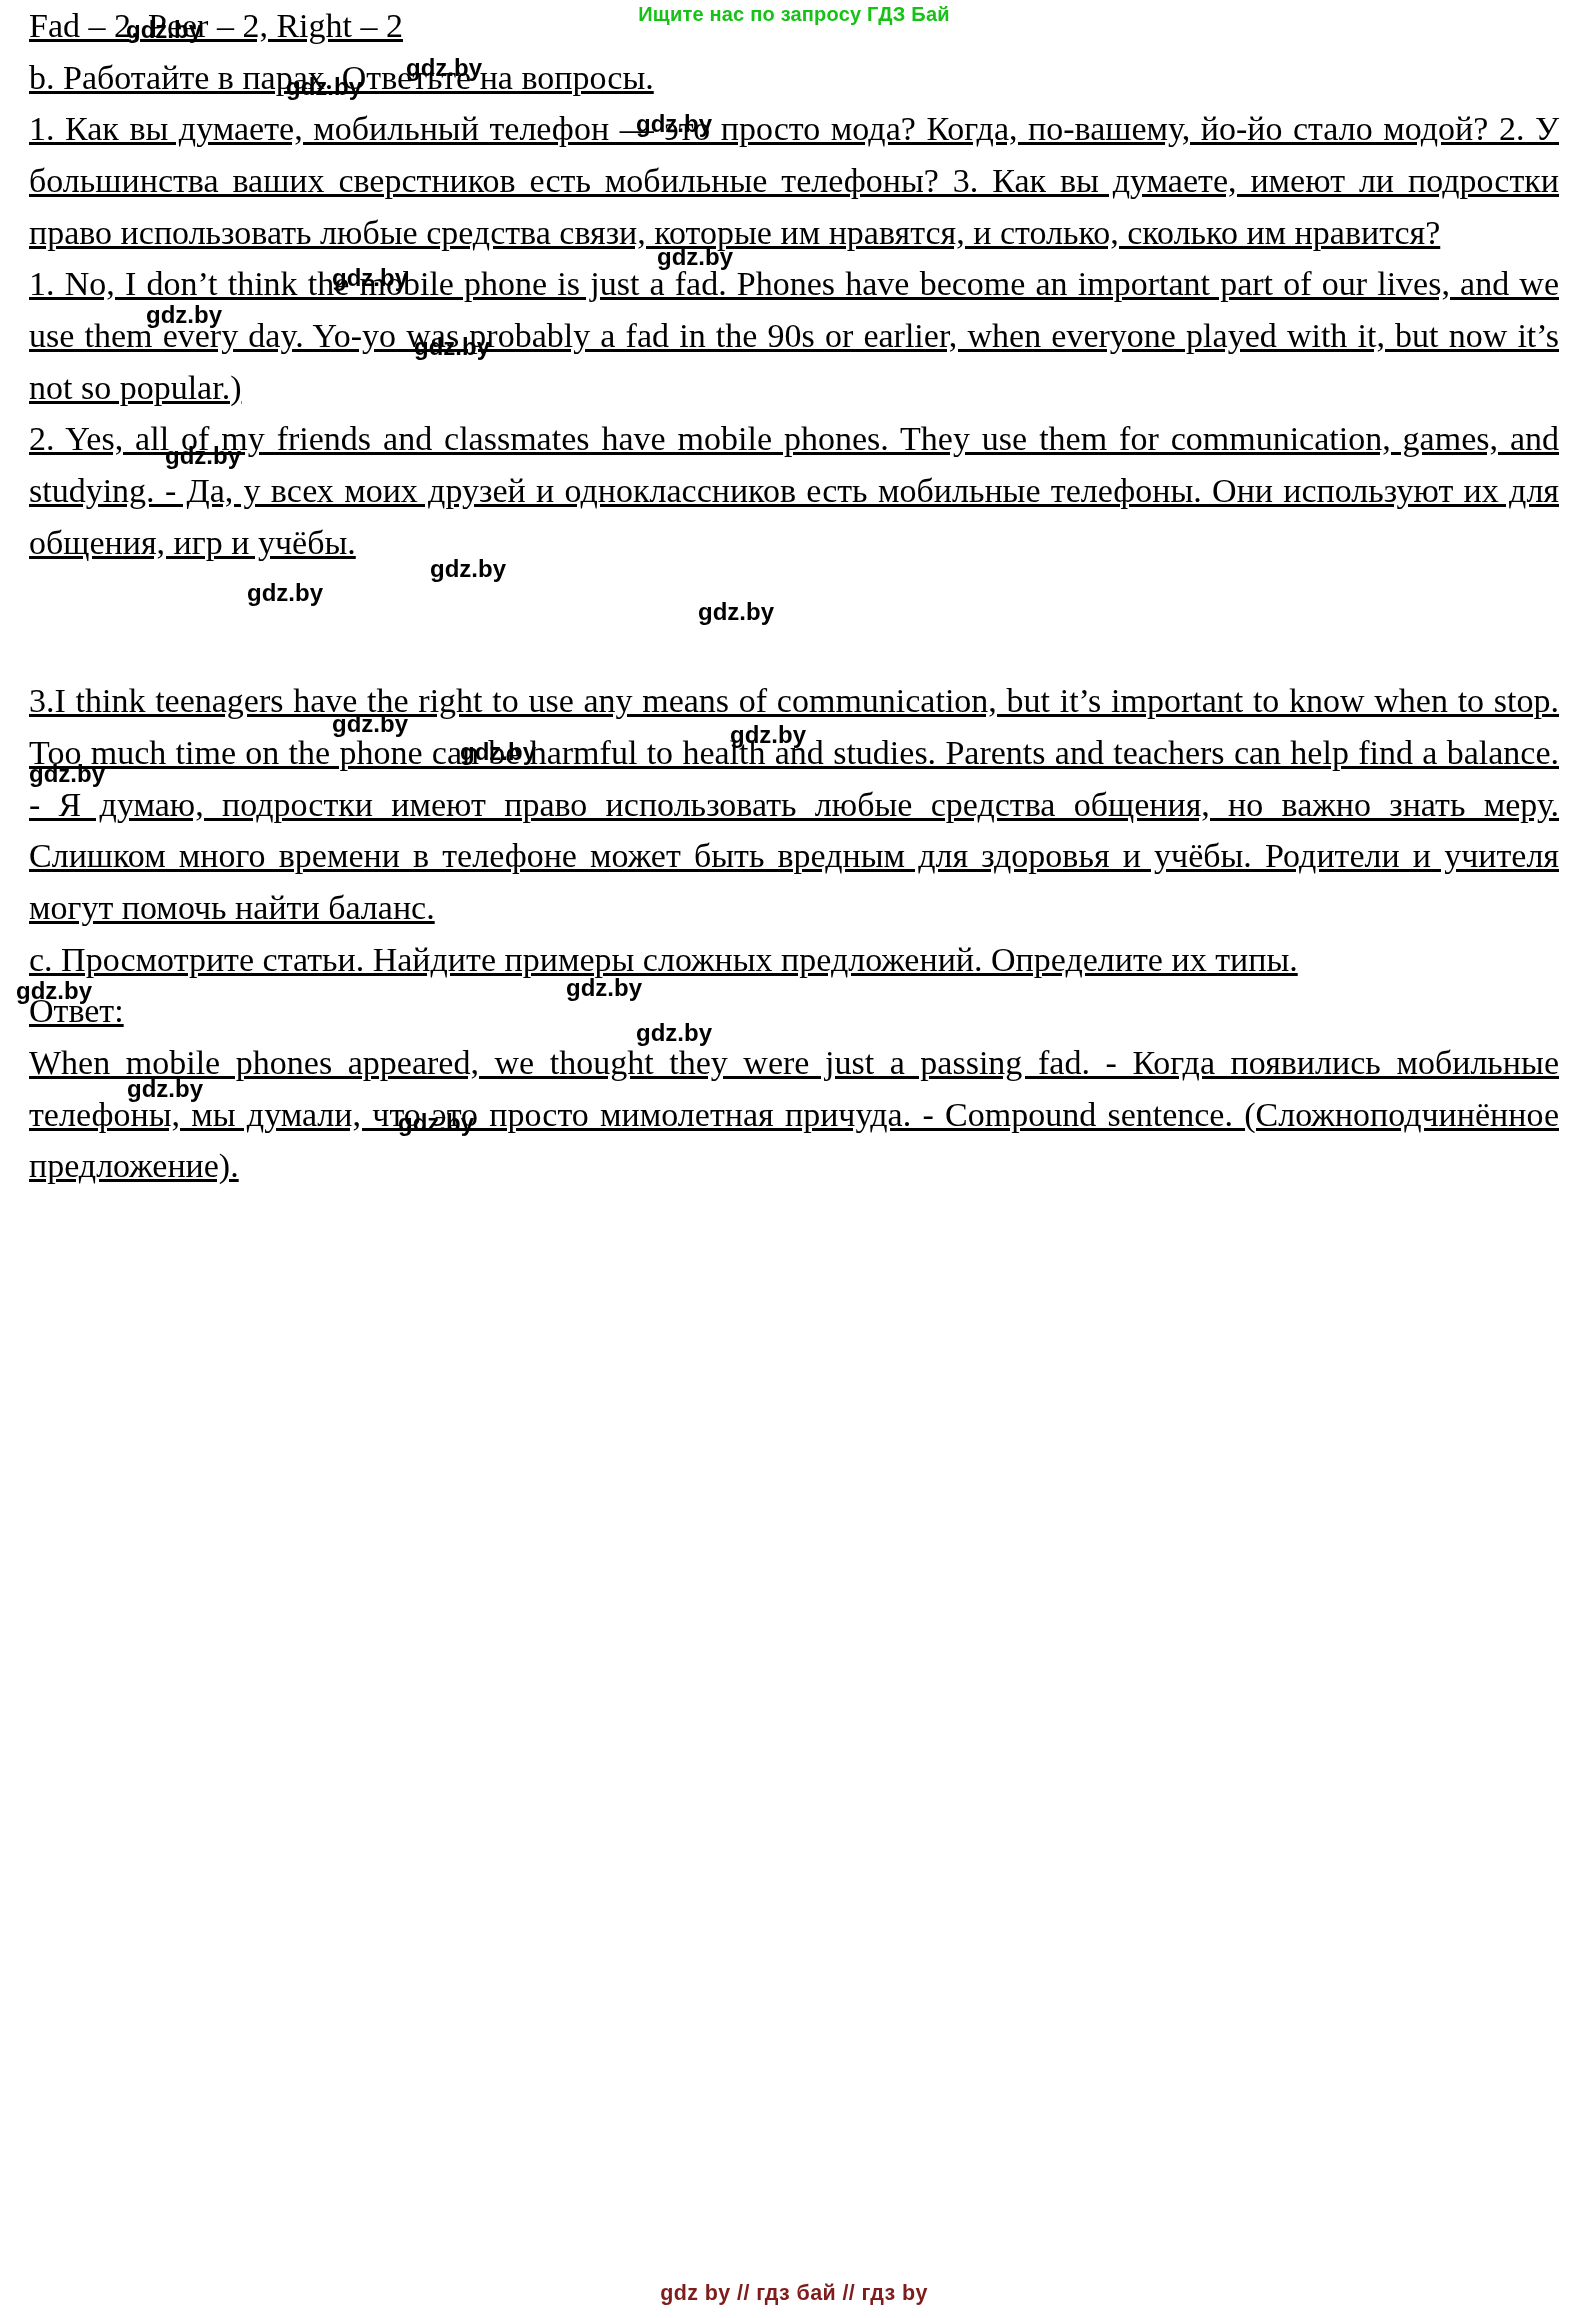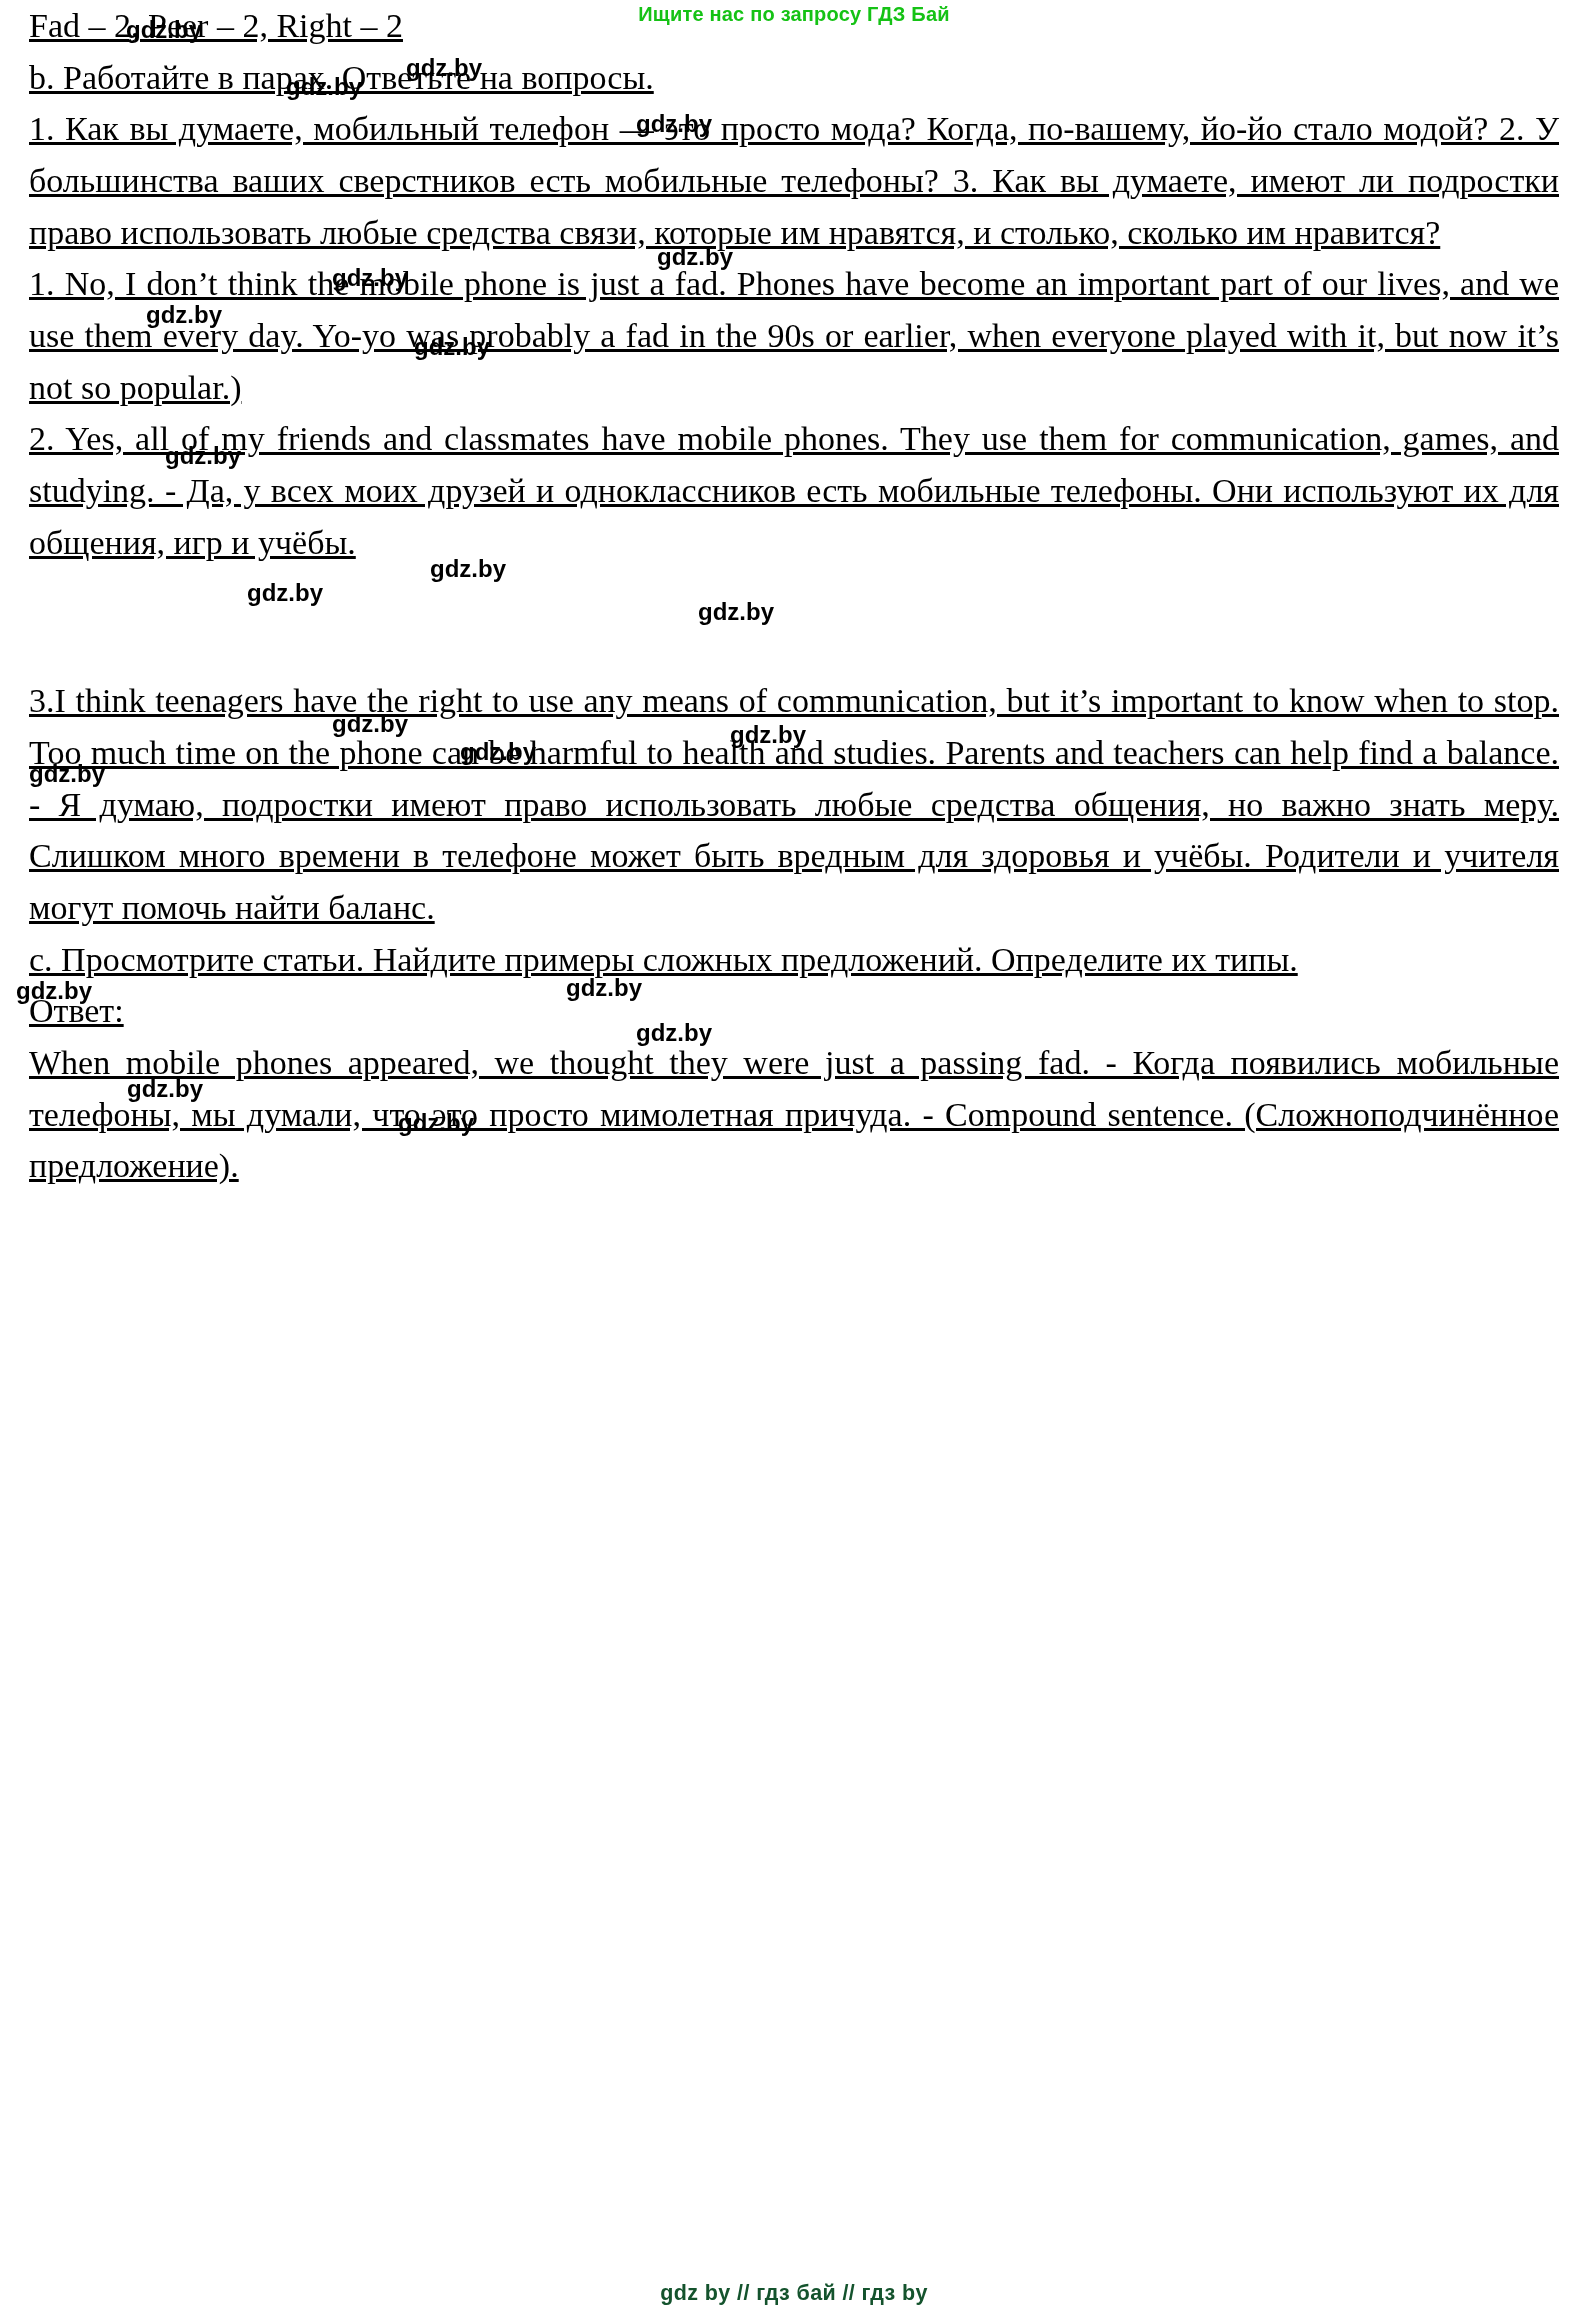--- a/index.html
+++ b/index.html
@@ -81,21 +81,21 @@
   
   .footer {
     position: absolute;
     left: 0;
     bottom: 12.7px;
     width: 1588px;
     text-align: center;
     font-family: "Liberation Sans", "DejaVu Sans", sans-serif;
     font-size: 21.5px;
     font-weight: 700;
-    color: #14532d;
+    color: #7f1d1d;
     letter-spacing: 0.4px;
     z-index: 5;
   }
 </style>
 </head>
 <body>
 
 <div class="page">
 
   <div class="promo">Ищите нас по запросу ГДЗ Бай</div>

